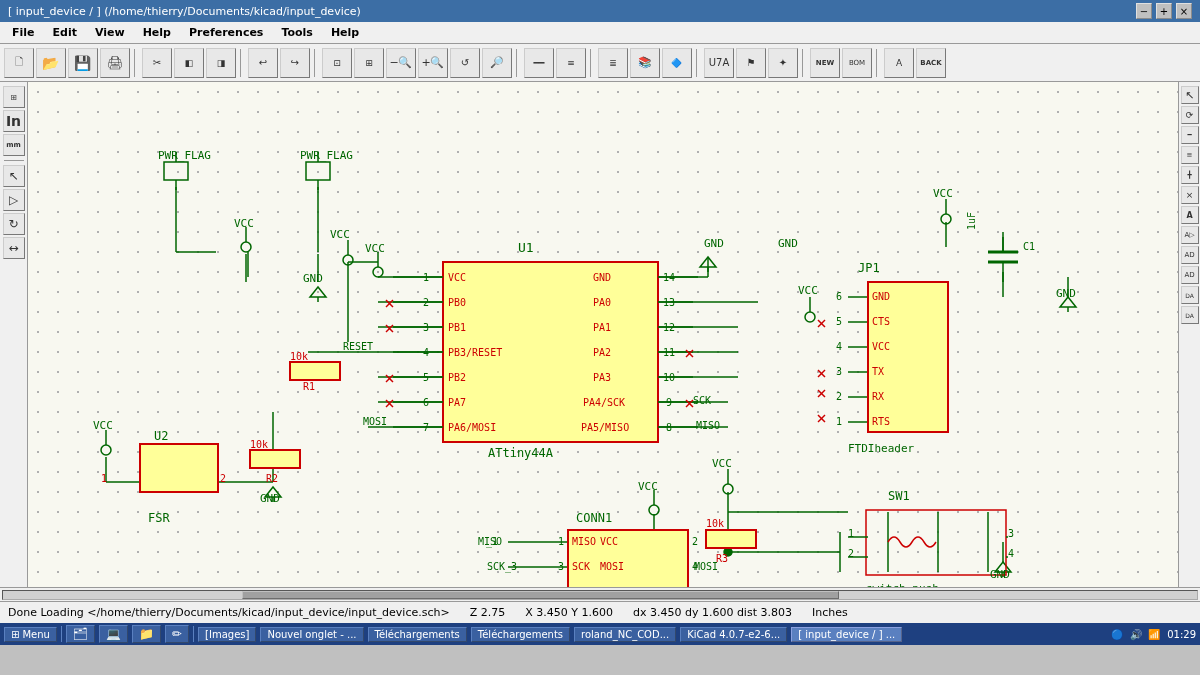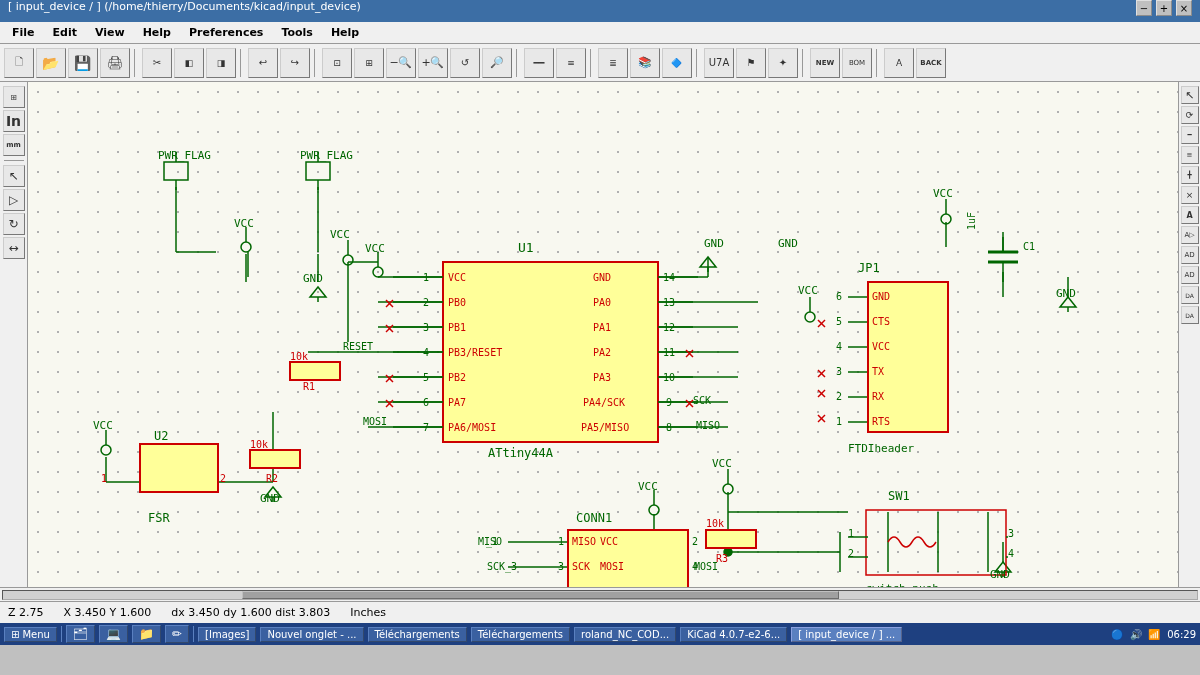--- a/index.html
+++ b/index.html
@@ -3,20 +3,21 @@
   <meta charset="utf-8">
   <style>
     * { margin: 0; padding: 0; box-sizing: border-box; }
     body { width: 1200px; height: 675px; overflow: hidden; font-family: 'DejaVu Sans', Arial, sans-serif; font-size: 11px; background: #c0c0c0; }
 
     
     #titlebar {
       height: 22px;
       background: #3c6ea5;
       display: flex;
+      align-items: center;
       justify-content: space-between;
       padding: 0 8px;
       color: white;
       font-size: 11px;
     }
     #titlebar-controls { display: flex; gap: 4px; }
     #titlebar-controls span {
       width: 16px; height: 16px; background: #c0c0c0; display: flex; align-items: center; justify-content: center;
       font-size: 10px; color: black; cursor: pointer; border: 1px outset #e0e0e0;
     }
@@ -620,20 +621,21 @@
   </div>
 </div>
 
 <div id="hscroll">
   <div id="hscroll-track">
     <div id="hscroll-thumb"></div>
   </div>
 </div>
 
 <div id="statusbar">
+  <span>Done Loading &lt;/home/thierry/Documents/kicad/input_device/input_device.sch&gt;</span>
   <span>Z 2.75</span>
   <span>X 3.450  Y 1.600</span>
   <span>dx 3.450  dy 1.600  dist 3.803</span>
   <span>Inches</span>
 </div>
 
 <div id="taskbar">
   <div class="task-btn">
     <span>⊞</span>
     <span>Menu</span>
@@ -649,15 +651,15 @@
   <div class="task-btn">Nouvel onglet - ...</div>
   <div class="task-btn">Téléchargements</div>
   <div class="task-btn">Téléchargements</div>
   <div class="task-btn">roland_NC_COD...</div>
   <div class="task-btn">KiCad 4.0.7-e2-6...</div>
   <div class="task-btn" style="background:#5a80c0; border-color:#8aA0e0">[ input_device / ] ...</div>
   <div class="task-right">
     <span>🔵</span>
     <span>🔊</span>
     <span>📶</span>
-    <span>06:29</span>
+    <span>01:29</span>
   </div>
 </div>
 
 </body></html>

